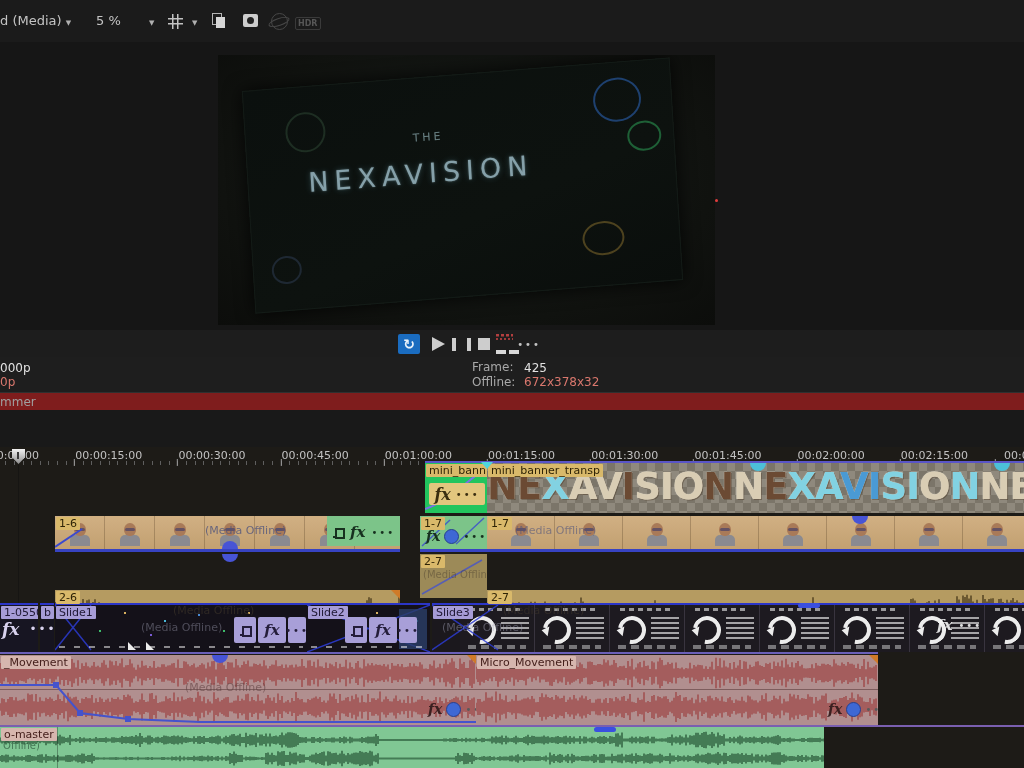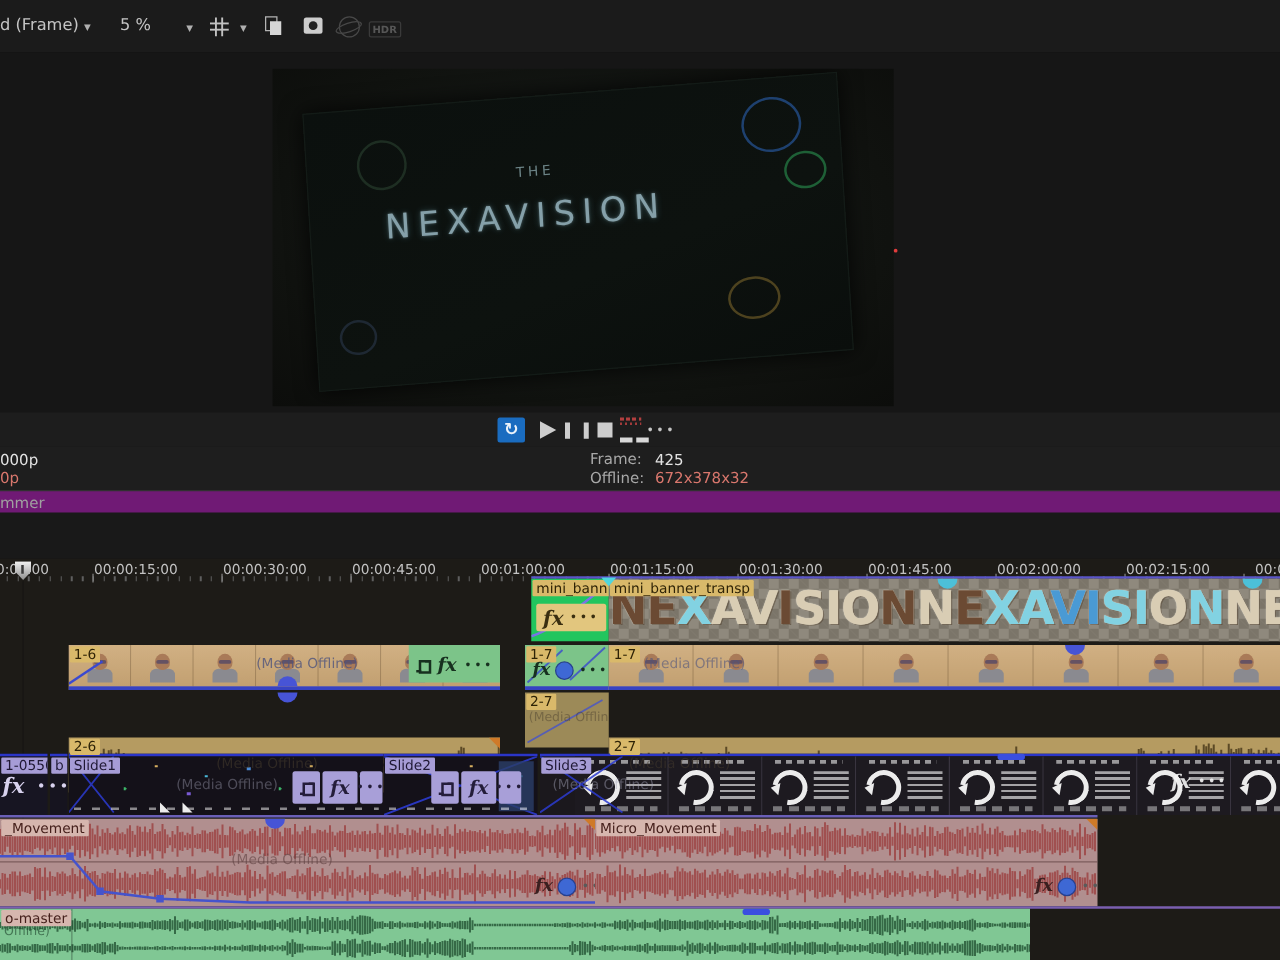--- a/index.html
+++ b/index.html
@@ -43,21 +43,21 @@
   .exp-icon::before{content:"";position:absolute;left:0;top:0;width:17px;height:6px;
      background:repeating-linear-gradient(90deg,#b23f3f 0 3px,transparent 3px 5px) 0 0/17px 2.5px no-repeat,
                 repeating-linear-gradient(90deg,#a23a3a 0 2px,transparent 2px 4px) 0 3.5px/17px 2.5px no-repeat;}
   .exp-icon::after{content:"";position:absolute;left:0;bottom:0;width:10px;height:4px;background:#d8d8d8;box-shadow:13px 0 0 #d8d8d8;}
   .dots{color:#c4c4c4;font-size:10px;letter-spacing:2px;}
   
   .info{background:#1e1e1e;font-size:12px;}
   .info .lbl{color:#a8a8a8;}
   .info .val{color:#e2e2e2;}
   .red-text{color:#d9776d;}
-  .tabstrip{background:#701a75;border-top:1px solid #303030;font-size:12px;color:#a0a0a0;}
+  .tabstrip{background:#7f1d1d;border-top:1px solid #303030;font-size:12px;color:#a0a0a0;}
   .gapzone{background:#191919;}
   
   .timeline{background:#1d1b17;}
   .tl-glow{background:
      radial-gradient(420px 160px at 210px 500px,rgba(150,100,40,.22),transparent 70%),
      radial-gradient(500px 150px at 700px 480px,rgba(170,120,50,.28),transparent 70%),
      radial-gradient(300px 180px at 980px 720px,rgba(60,150,85,.30),transparent 70%),
      radial-gradient(260px 120px at 960px 560px,rgba(40,110,60,.18),transparent 70%);}
   .tick-label{position:absolute;top:2px;font-size:11px;color:#c2c2c2;white-space:nowrap;}
   .ticks-minor{background:repeating-linear-gradient(90deg,#5f5f5f 0 1px,transparent 1px 8.6px);background-position:-29px 0;}
@@ -123,21 +123,21 @@
   .dash-cols{background:repeating-linear-gradient(90deg,rgba(205,90,60,.35) 0 1px,transparent 1px 103px);margin-top:36px;}
   svg{display:block;}
 </style>
 </head>
 <body>
 
 <div id="stage">
 
   <div class="toolbar abs" style="left:0;top:0;width:1024px;height:42px">
     <div class="abs" style="left:0;top:13px">
-      <span>d (Frame)</span>
+      <span>d (Media)</span>
       <span class="caret">▼</span>
     </div>
     <div class="abs" style="left:96px;top:13px">
       <span>5 %</span>
     </div>
     <span class="caret abs" style="left:149px;top:19px">▼</span>
     <div class="grid-icon abs" style="left:168px;top:14px"></div>
     <span class="caret abs" style="left:192px;top:19px">▼</span>
     <div class="copy-icon abs" style="left:212px;top:13px"></div>
     <div class="cam-icon abs" style="left:243px;top:14px"></div>

